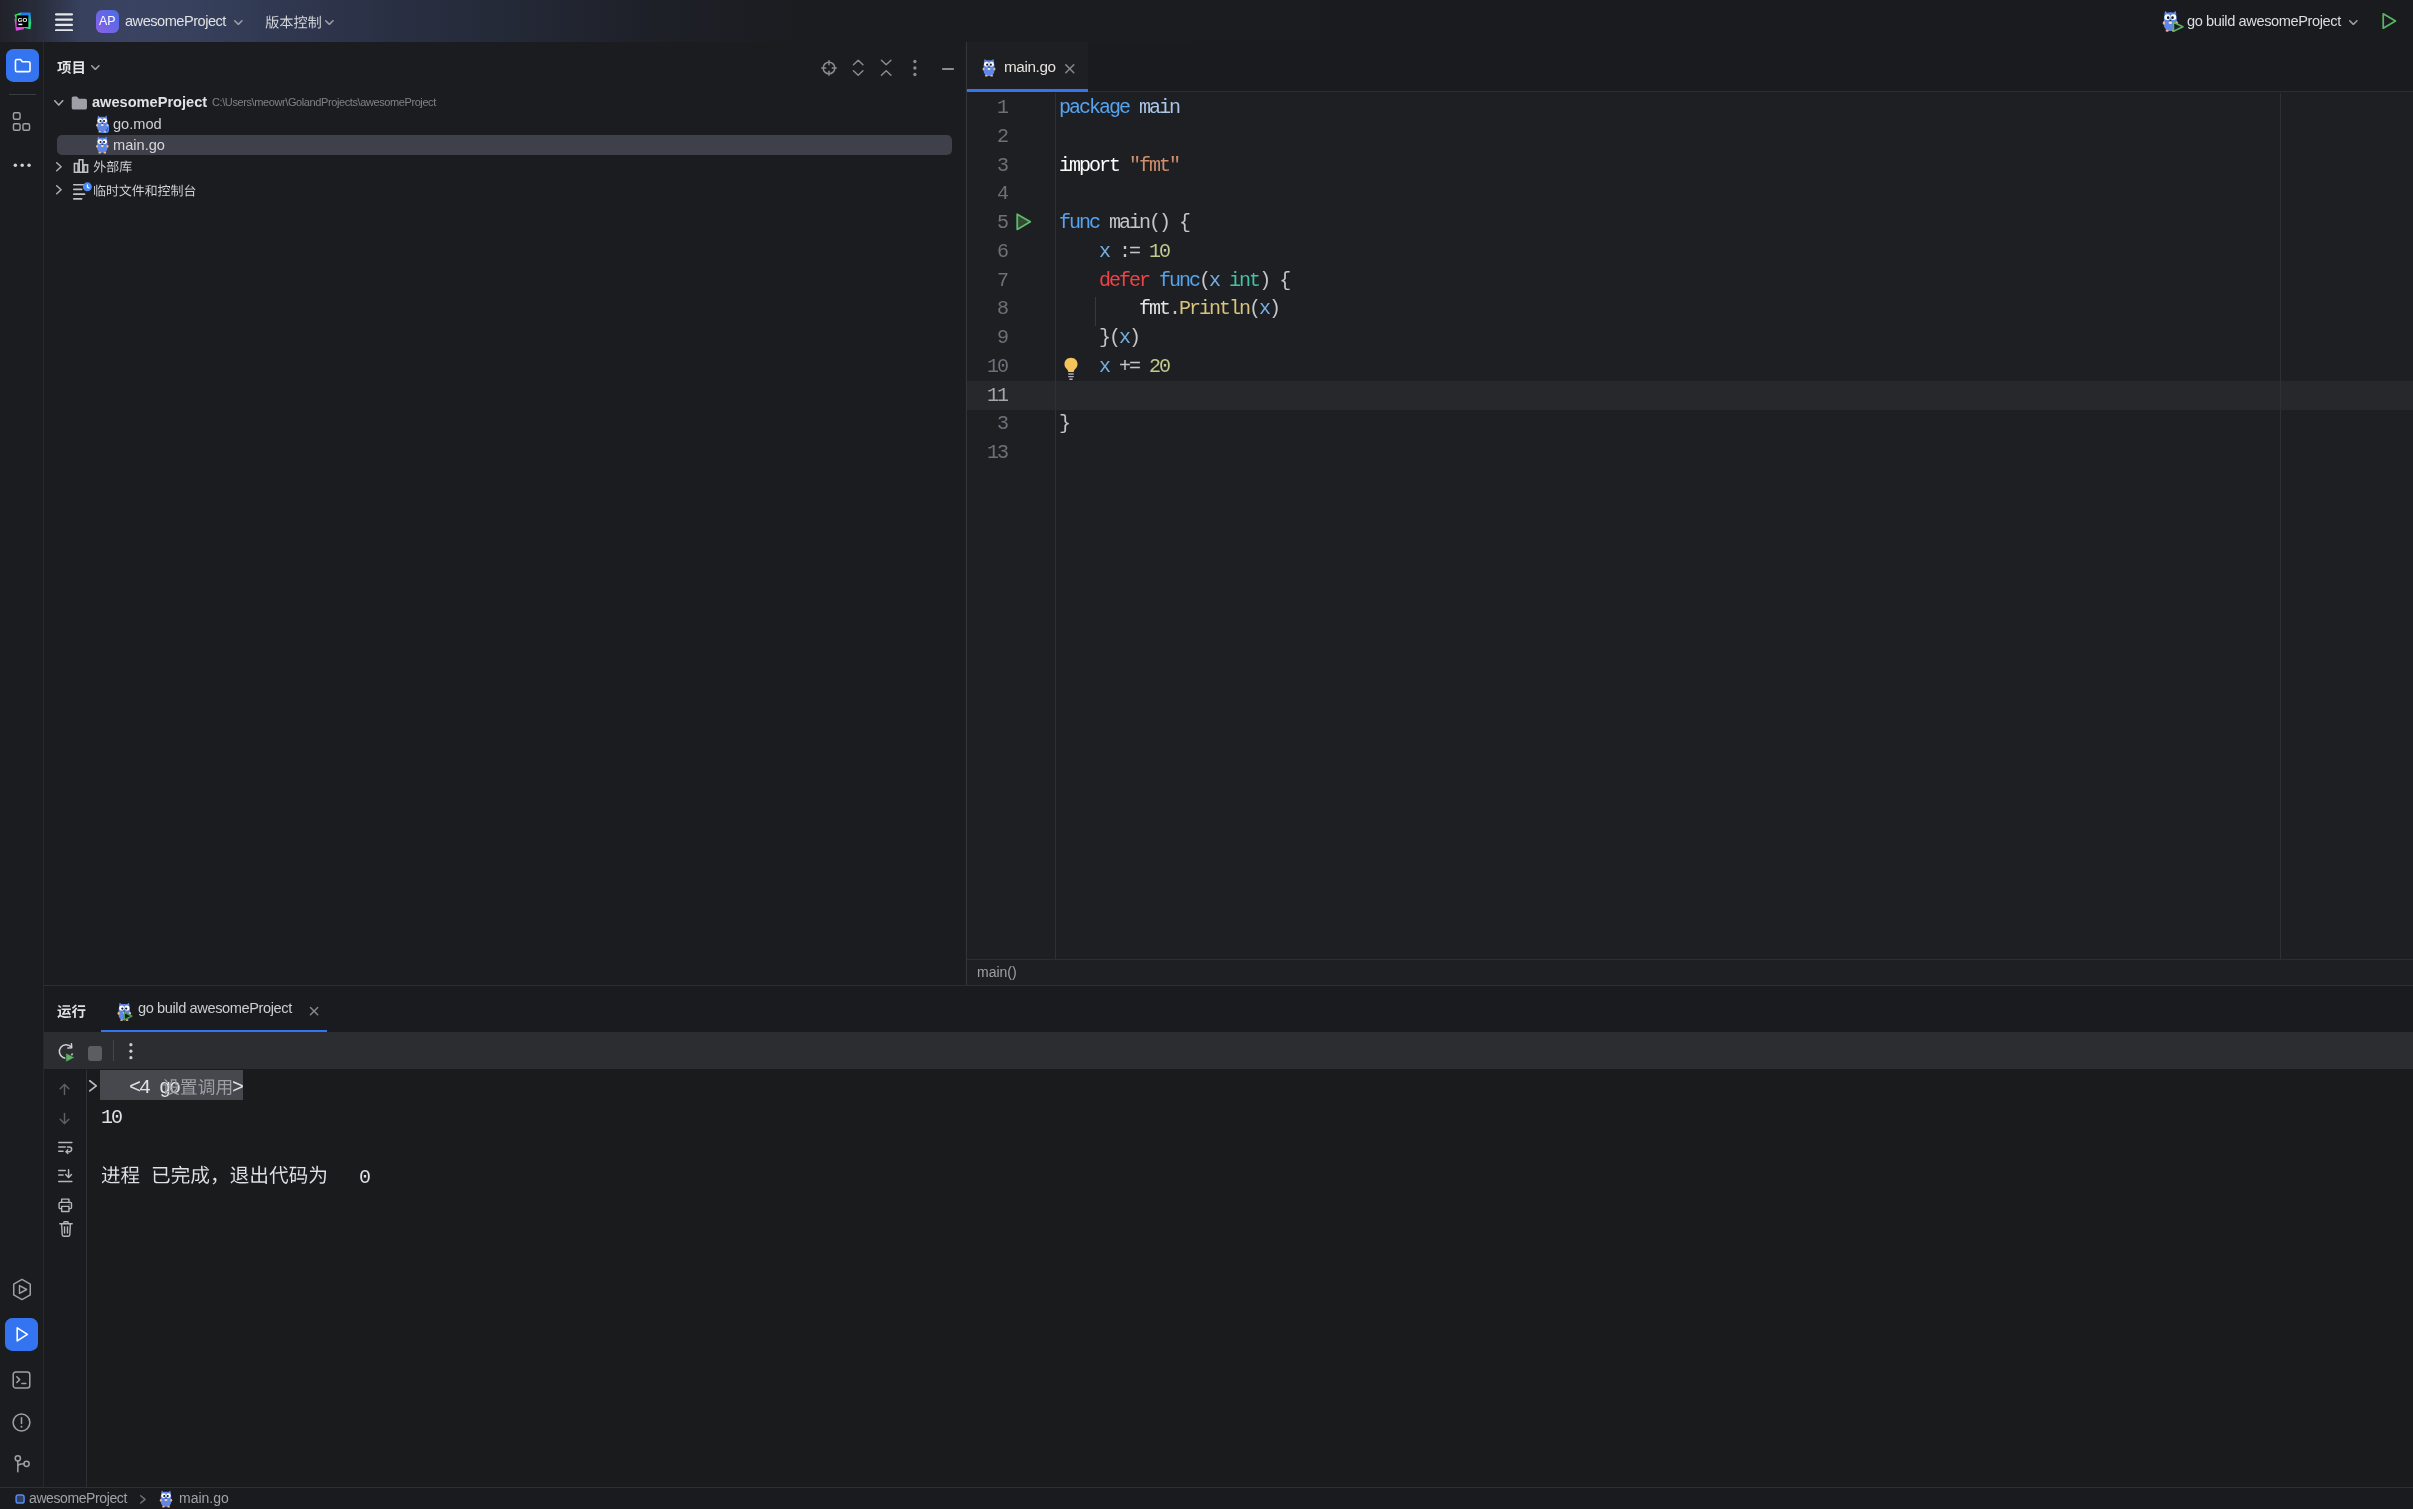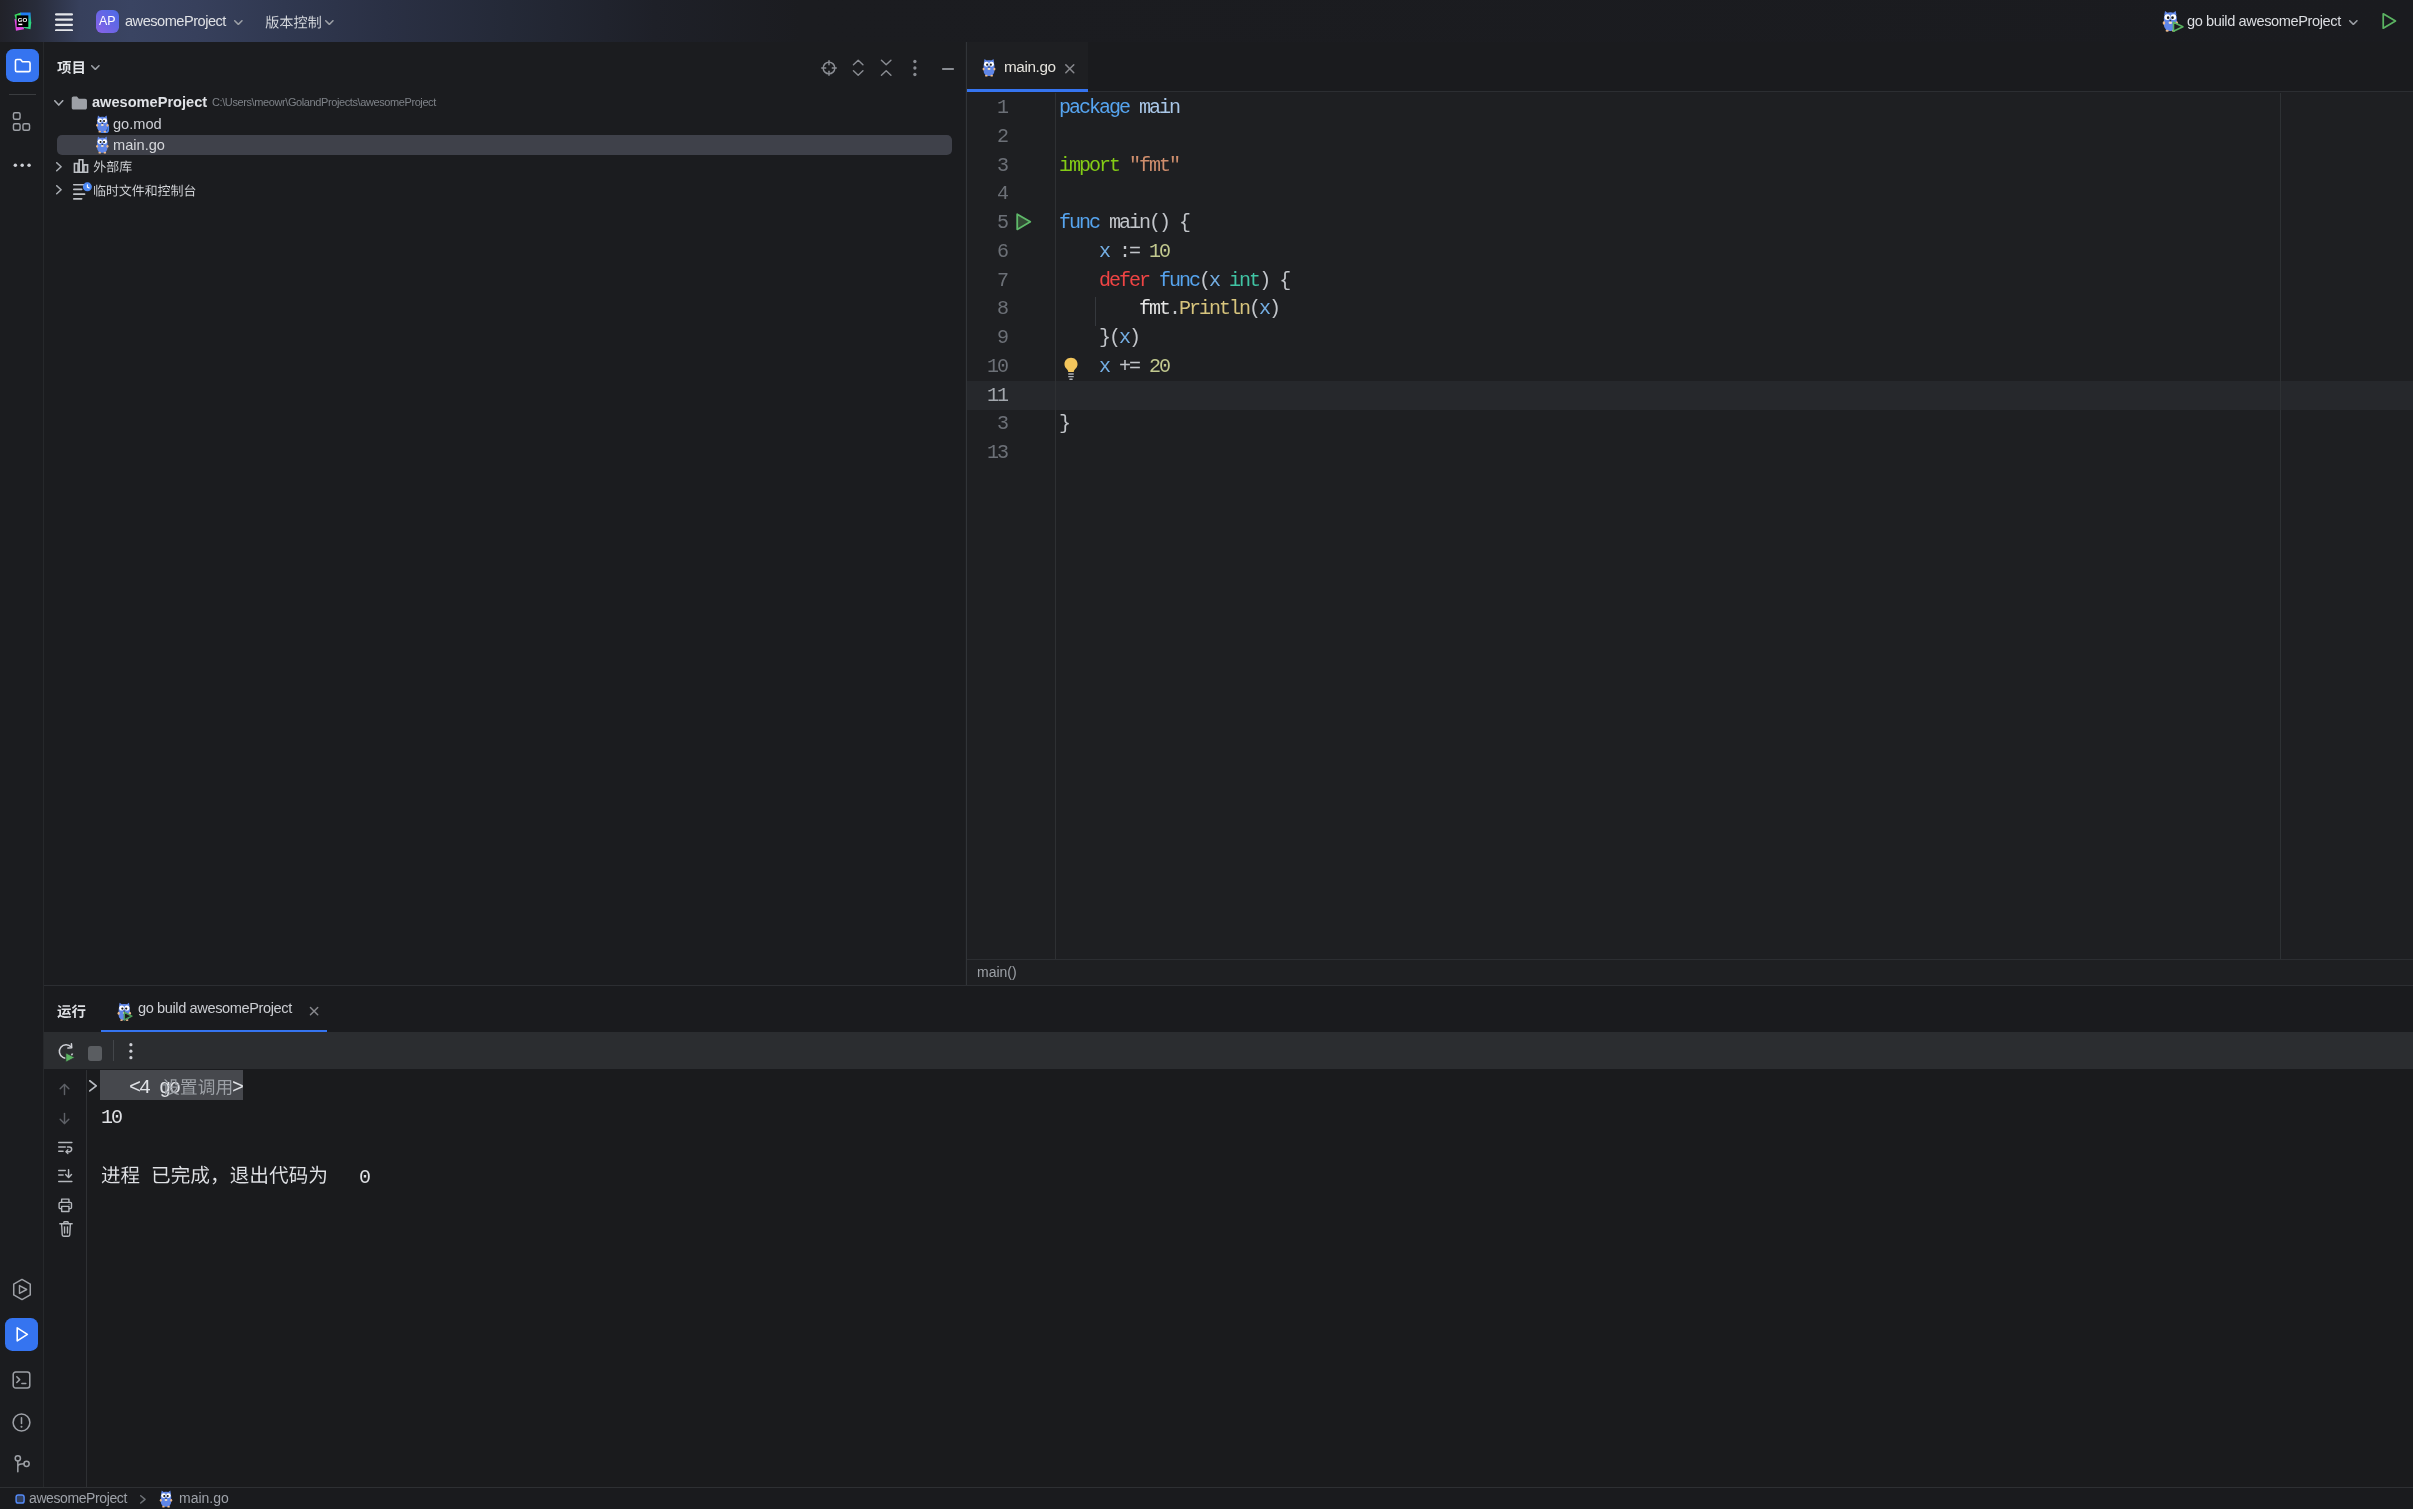--- a/index.html
+++ b/index.html
@@ -250,21 +250,21 @@
 <div class="abs mono" style="left:920px;top:208px;width:87px;height:29px;line-height:29px;text-align:right;color:#6C7077">5</div>
 <div class="abs mono" style="left:920px;top:237px;width:87px;height:29px;line-height:29px;text-align:right;color:#6C7077">6</div>
 <div class="abs mono" style="left:920px;top:266px;width:87px;height:29px;line-height:29px;text-align:right;color:#6C7077">7</div>
 <div class="abs mono" style="left:920px;top:294px;width:87px;height:29px;line-height:29px;text-align:right;color:#6C7077">8</div>
 <div class="abs mono" style="left:920px;top:323px;width:87px;height:29px;line-height:29px;text-align:right;color:#6C7077">9</div>
 <div class="abs mono" style="left:920px;top:352px;width:87px;height:29px;line-height:29px;text-align:right;color:#6C7077">10</div>
 <div class="abs mono" style="left:920px;top:381px;width:87px;height:29px;line-height:29px;text-align:right;color:#A3A8AE">11</div>
 <div class="abs mono" style="left:920px;top:409px;width:87px;height:29px;line-height:29px;text-align:right;color:#6C7077">3</div>
 <div class="abs mono" style="left:920px;top:438px;width:87px;height:29px;line-height:29px;text-align:right;color:#6C7077">13</div>
 <div class="abs mono" style="left:1059px;top:93px;height:29px;line-height:29px;"><span style="color:#56A4EF">package</span> <span style="color:#A9C7E8">main</span></div>
-<div class="abs mono" style="left:1059px;top:151px;height:29px;line-height:29px;"><span style="color:#84cc16">import</span> <span style="color:#CF8E6D">"fmt"</span></div>
+<div class="abs mono" style="left:1059px;top:151px;height:29px;line-height:29px;"><span style="color:#ffffff">import</span> <span style="color:#CF8E6D">"fmt"</span></div>
 <div class="abs mono" style="left:1059px;top:208px;height:29px;line-height:29px;"><span style="color:#56A4EF">func</span> <span style="color:#C2C5CA">main() {</span></div>
 <div class="abs mono" style="left:1059px;top:237px;height:29px;line-height:29px;">    <span style="color:#74AEE3">x</span> <span style="color:#C2C5CA">:=</span> <span style="color:#C2C98F">10</span></div>
 <div class="abs mono" style="left:1059px;top:266px;height:29px;line-height:29px;">    <span style="color:#ef4444">defer</span> <span style="color:#56A4EF">func</span><span style="color:#C2C5CA">(</span><span style="color:#74AEE3">x</span> <span style="color:#40C4A4">int</span><span style="color:#C2C5CA">) {</span></div>
 <div class="abs mono" style="left:1059px;top:294px;height:29px;line-height:29px;">        <span style="color:#e5e5e5">fmt</span><span style="color:#C2C5CA">.</span><span style="color:#D7C47D">Println</span><span style="color:#C2C5CA">(</span><span style="color:#74AEE3">x</span><span style="color:#C2C5CA">)</span></div>
 <div class="abs mono" style="left:1059px;top:323px;height:29px;line-height:29px;">    <span style="color:#C2C5CA">}(</span><span style="color:#74AEE3">x</span><span style="color:#C2C5CA">)</span></div>
 <div class="abs mono" style="left:1059px;top:352px;height:29px;line-height:29px;">    <span style="color:#74AEE3">x</span> <span style="color:#C2C5CA">+=</span> <span style="color:#C2C98F">20</span></div>
 <div class="abs mono" style="left:1059px;top:409px;height:29px;line-height:29px;"><span style="color:#C2C5CA">}</span></div>
 <svg class="abs" style="left:1015px;top:212px" width="17.5" height="19.6" viewBox="0 0 24 27" fill="#324A34" stroke="#5FB96A" stroke-width="2.5" stroke-linejoin="round">
     <polygon points="3,3 21,13.5 3,24" rx="2"></polygon>
   </svg>

